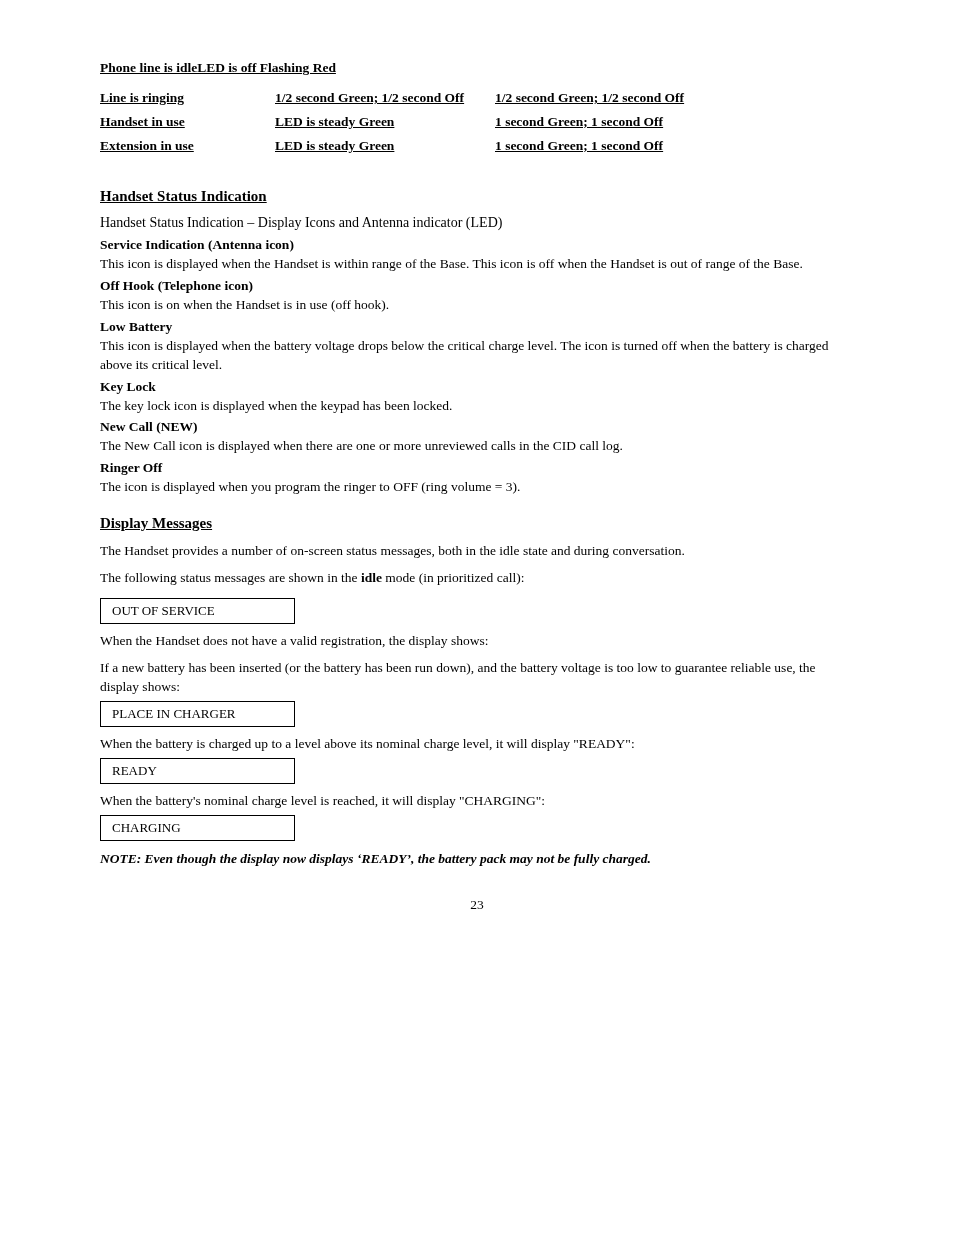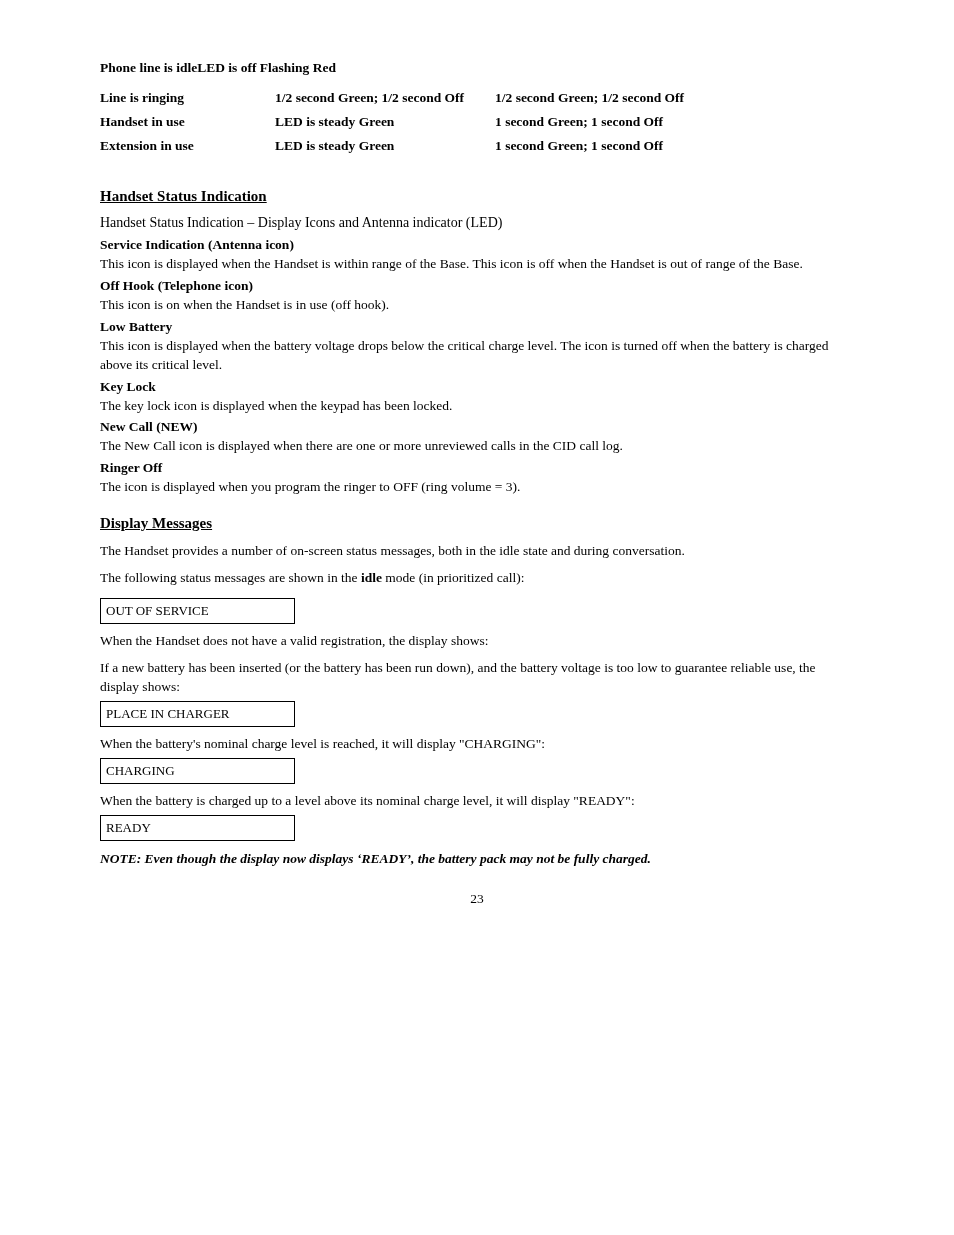--- a/index.html
+++ b/index.html
@@ -11,20 +11,21 @@
       width: 954px;
       min-height: 1235px;
       padding: 60px 100px 60px 100px;
     }
     .page-content {
       max-width: 760px;
       margin: 0 auto;
     }
     .table-section {
       margin-bottom: 30px;
+      text-decoration: underline;
     }
     .phone-idle-line {
       font-weight: bold;
       margin-bottom: 10px;
       font-size: 13.5px;
     }
     table.status-table {
       border-collapse: collapse;
       width: 100%;
       margin-bottom: 20px;
@@ -65,40 +66,40 @@
       margin-bottom: 2px;
     }
     .body-text {
       font-size: 13.5px;
       line-height: 1.4;
       margin-bottom: 4px;
     }
     .display-box {
       border: 1px solid #000;
       width: 195px;
-      padding: 3px 5px;
+      padding: 3px 11px;
       font-size: 13px;
       margin-top: 4px;
       margin-bottom: 8px;
       background: #fff;
     }
     .display-box-line {
       display: block;
       font-size: 13px;
       line-height: 1.4;
     }
     .note-bold {
       font-weight: bold;
       font-size: 13.5px;
       margin-top: 10px;
       font-style: italic;
     }
     .page-number {
       text-align: center;
-      margin-top: 24px;
+      margin-top: 30px;
       font-size: 13.5px;
     }
     .bold { font-weight: bold; }
   </style>
 </head>
 <body>
 
 <div class="page-content">
 
   <div class="table-section">
@@ -169,30 +170,30 @@
     </div>
 
     <div style="margin-top: 8px;">
       <div class="body-text">If a new battery has been inserted (or the battery has been run down), and the battery voltage is too low to guarantee reliable use, the display shows:</div>
       <div class="display-box">
         <span class="display-box-line">PLACE IN CHARGER</span>
       </div>
     </div>
 
     <div style="margin-top: 8px;">
+      <div class="body-text">When the battery is charged up to a level above its nominal charge level, it will display "READY":</div>
+      <div class="display-box">
+        <span class="display-box-line">READY</span>
+      </div>
+    </div>
+
+    <div style="margin-top: 8px;">
       <div class="body-text">When the battery's nominal charge level is reached, it will display "CHARGING":</div>
       <div class="display-box">
         <span class="display-box-line">CHARGING</span>
-      </div>
-    </div>
-
-    <div style="margin-top: 8px;">
-      <div class="body-text">When the battery is charged up to a level above its nominal charge level, it will display "READY":</div>
-      <div class="display-box">
-        <span class="display-box-line">READY</span>
       </div>
     </div>
 
     <div class="note-bold">NOTE:  Even though the display now displays ‘READY’, the battery pack may not be fully charged.</div>
   </div>
 
   <div class="page-number">23</div>
 
 </div>
 

